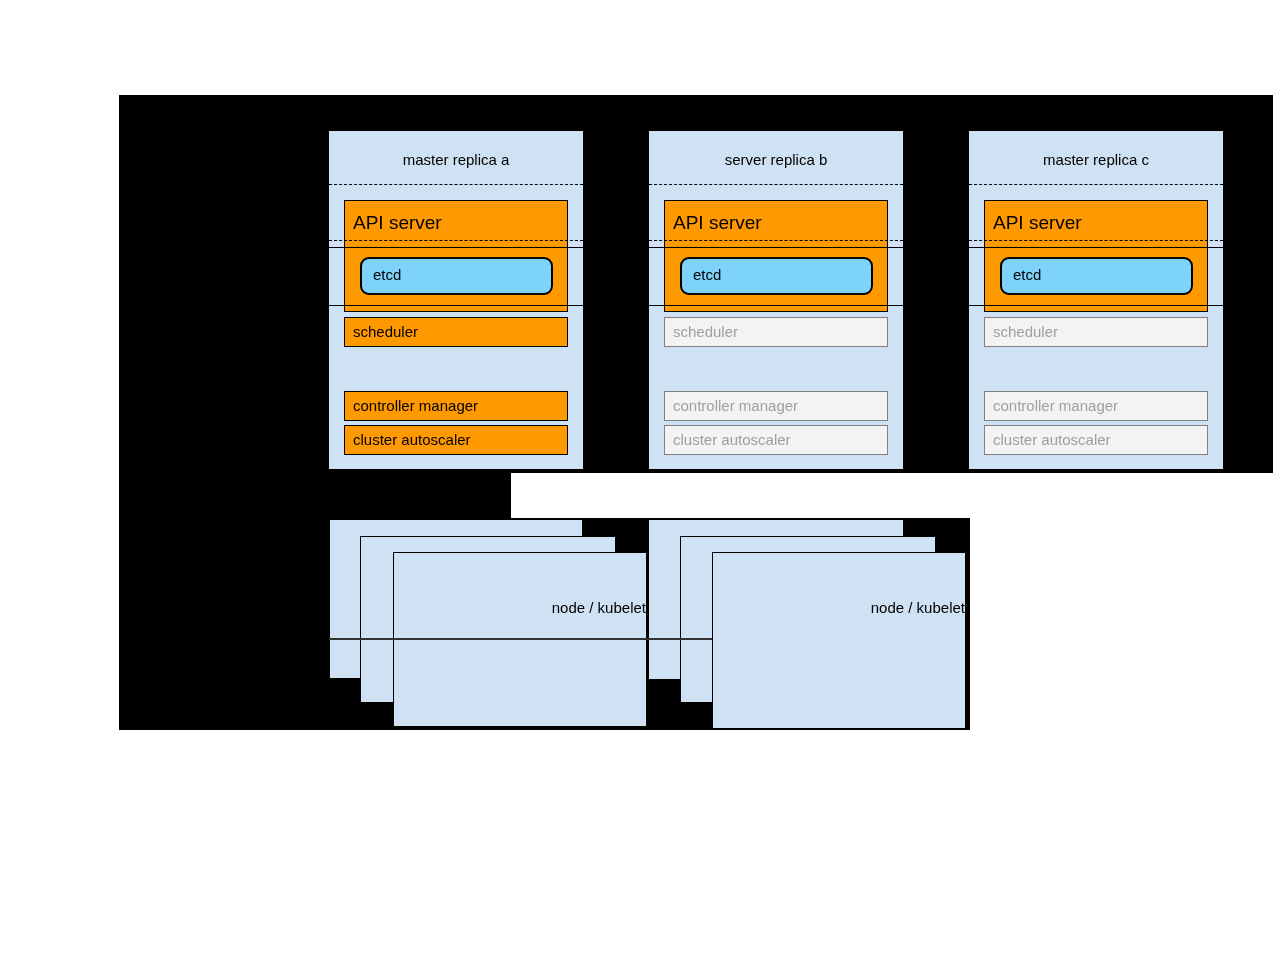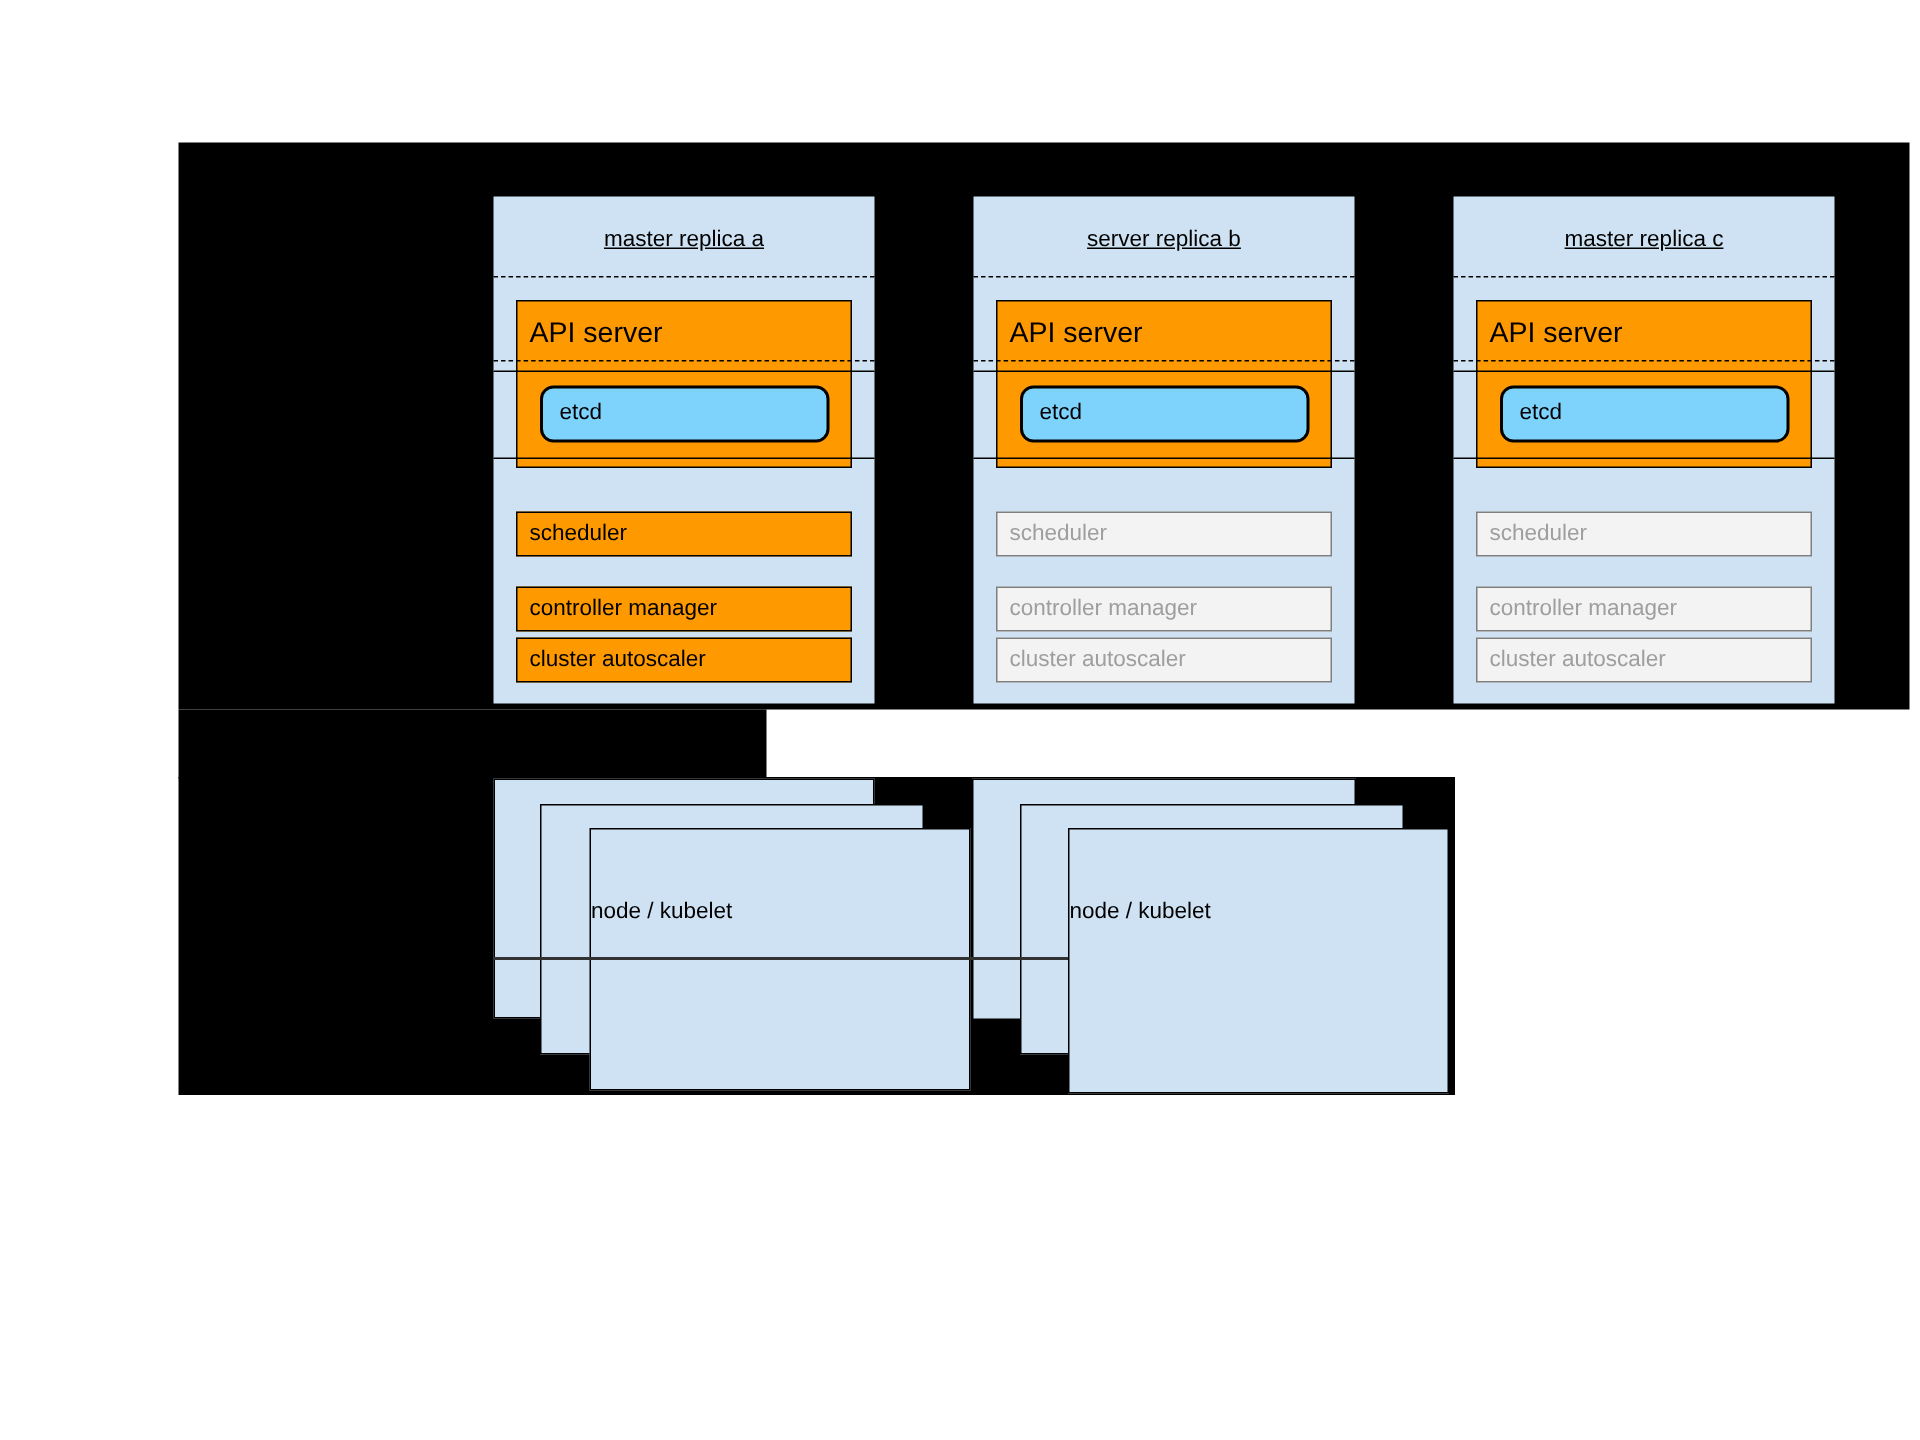--- a/index.html
+++ b/index.html
@@ -7,44 +7,44 @@
   .canvas{position:absolute;left:0;top:0;width:1280px;height:960px;overflow:hidden;}
 
   .blk{position:absolute;background:#000;}
   .blk1{left:119px;top:95px;width:1154px;height:378px;}
   .blk2{left:119px;top:473px;width:392px;height:46px;}
   .blk3{left:119px;top:518px;width:851px;height:212px;}
 
   
   .master{position:absolute;top:130px;width:254px;height:338px;background:#cfe2f3;border:1px solid #000;z-index:2;}
   .ma{left:328px}.mb{left:648px}.mc{left:968px}
-  .m-title{position:absolute;top:20px;left:0;right:0;text-align:center;font-size:15px;line-height:18px;text-decoration:underline;}
+  .m-title{position:absolute;top:20px;left:0;right:0;text-align:center;font-size:15px;line-height:18px;}
   .hdash{position:absolute;left:0;right:0;height:0;border-top:1px dashed #000;}
   .hsolid{position:absolute;left:0;right:0;height:0;border-top:1px solid #000;}
   .d1{top:53px}.d2{top:109px}.s1{top:116px}.s2{top:174px}
   .api{position:absolute;left:15px;top:69px;width:222px;height:110px;background:#ff9900;border:1px solid #000;}
   .api .lbl{position:absolute;left:8px;top:11px;font-size:19px;}
   .etcd{position:absolute;left:31px;top:126px;width:189px;height:34px;background:#7dd3fc;border:2px solid #000;border-radius:9px;z-index:3;}
   .etcd .lbl{position:absolute;left:11px;top:7px;font-size:15px;}
   .lines{position:absolute;left:0;top:0;right:0;bottom:0;z-index:4;pointer-events:none;}
   .row{position:absolute;left:15px;width:222px;height:28px;font-size:15px;z-index:3;}
   .row .lbl{position:absolute;left:8px;top:5px;white-space:nowrap;}
   .row.active{background:#ff9900;border:1px solid #000;color:#000;}
   .row.inactive{background:#f3f3f3;border:1px solid #7f7f7f;color:#9e9e9e;}
-  .r-sched{top:210px}.r-cm{top:260px}.r-ca{top:294px}
+  .r-sched{top:186px}.r-cm{top:260px}.r-ca{top:294px}
 
   
   .node-box{position:absolute;background:#cfe2f3;border:1px solid #000;z-index:2;}
   .n1-back{left:329px;top:519px;width:252px;height:158px;}
   .n1-mid{left:360px;top:536px;width:254px;height:165px;}
   .n1-front{left:393px;top:552px;width:252px;height:173px;}
   .n2-back{left:648px;top:519px;width:254px;height:159px;}
   .n2-mid{left:680px;top:536px;width:254px;height:165px;}
   .n2-front{left:712px;top:552px;width:252px;height:175px;z-index:6;}
-  .node-label{position:absolute;left:0;right:0;top:46px;text-align:left;font-size:15px;line-height:18px;}
+  .node-label{position:absolute;left:0;right:0;top:46px;text-align:right;font-size:15px;line-height:18px;}
   .nline{position:absolute;left:329px;top:638px;width:383px;height:0;border-top:2px solid #333;z-index:5;}
 </style>
 </head>
 <body>
 
 <div class="canvas">
 
   <div class="blk blk1"></div>
   <div class="blk blk2"></div>
   <div class="blk blk3"></div>

